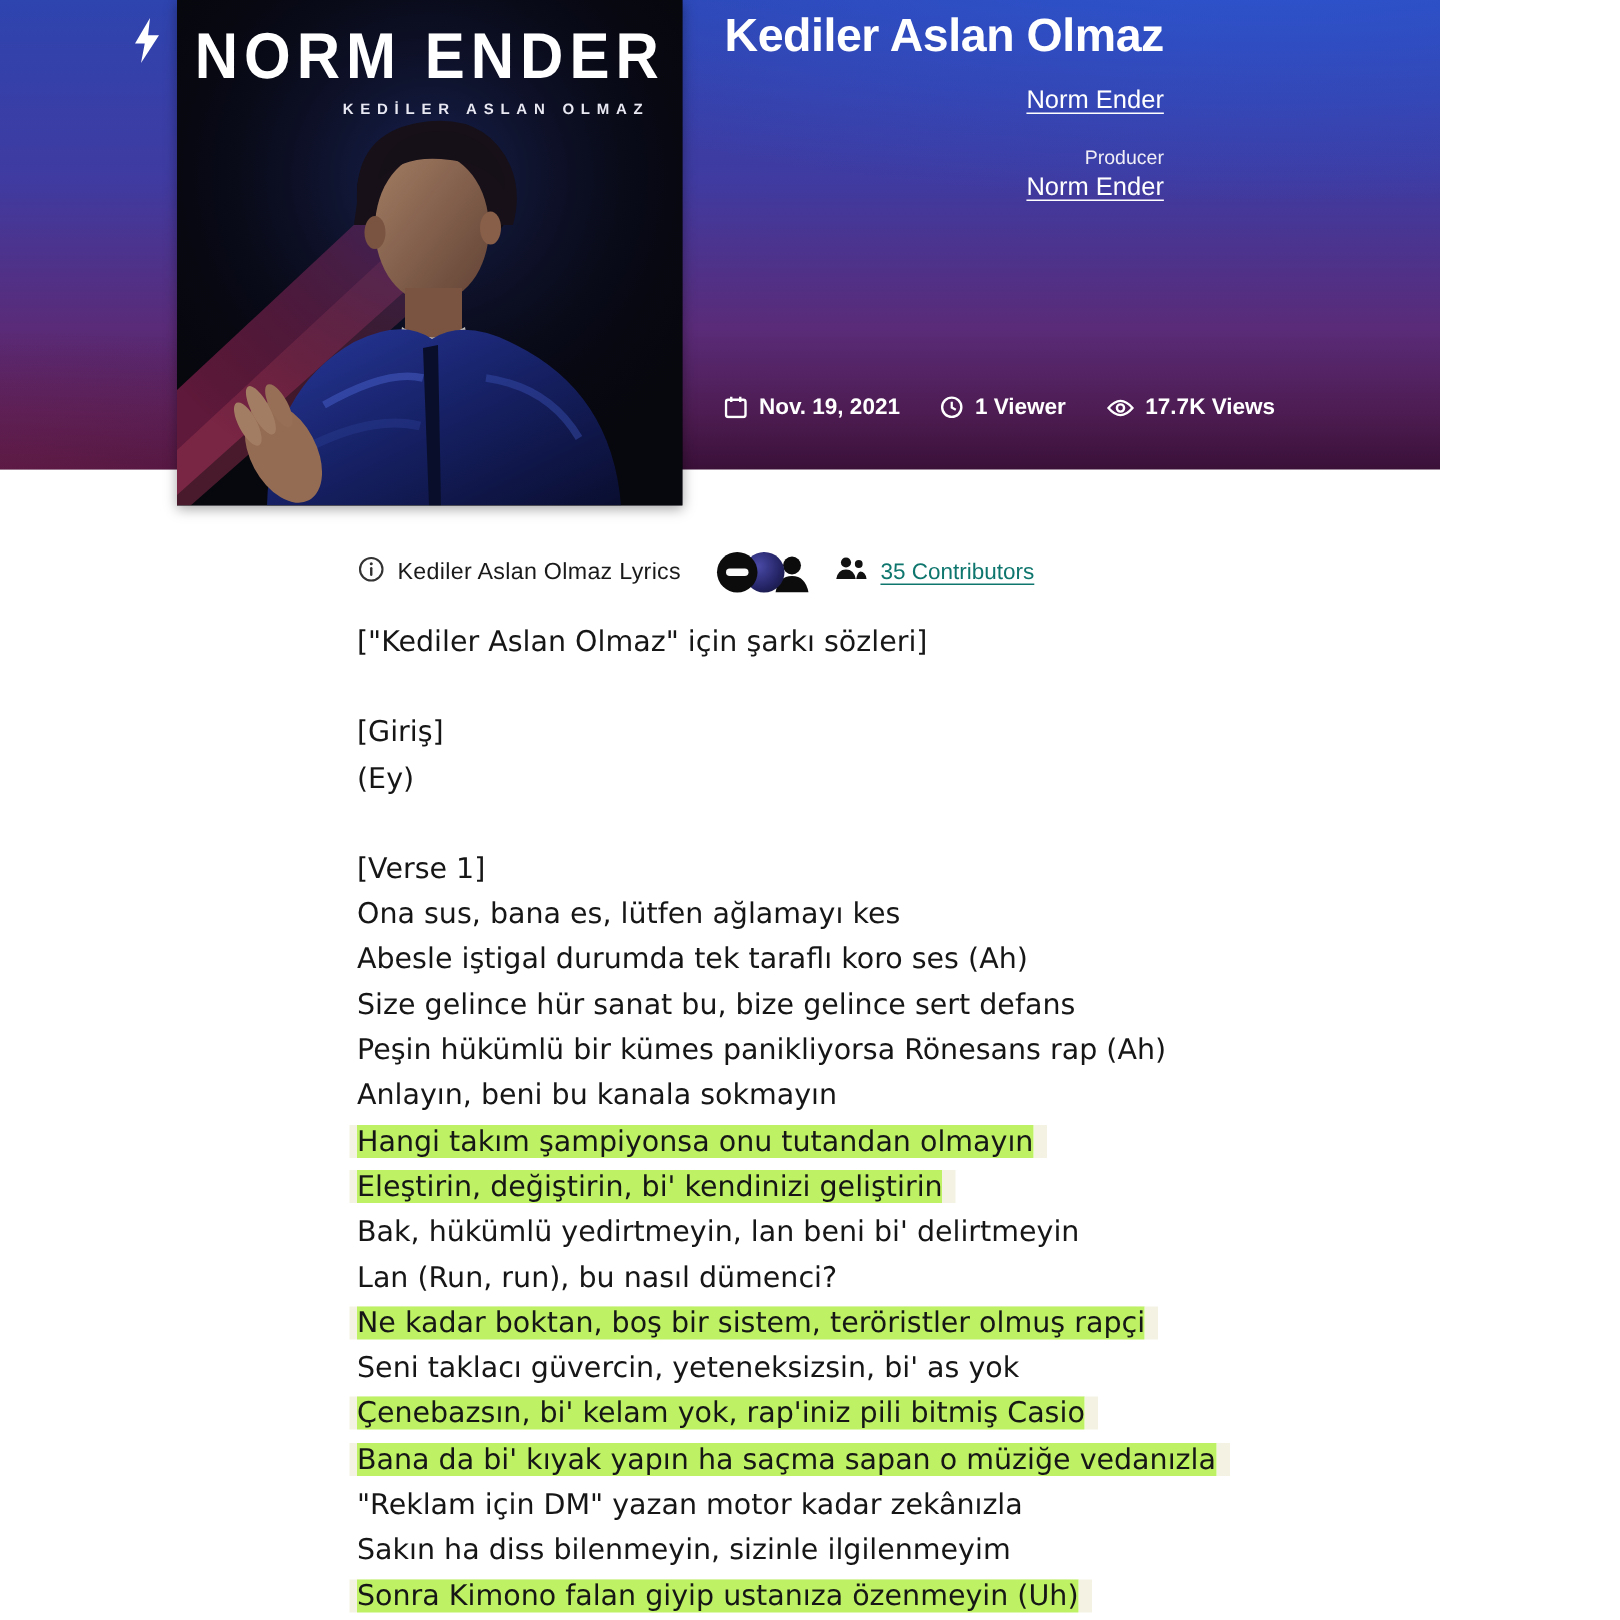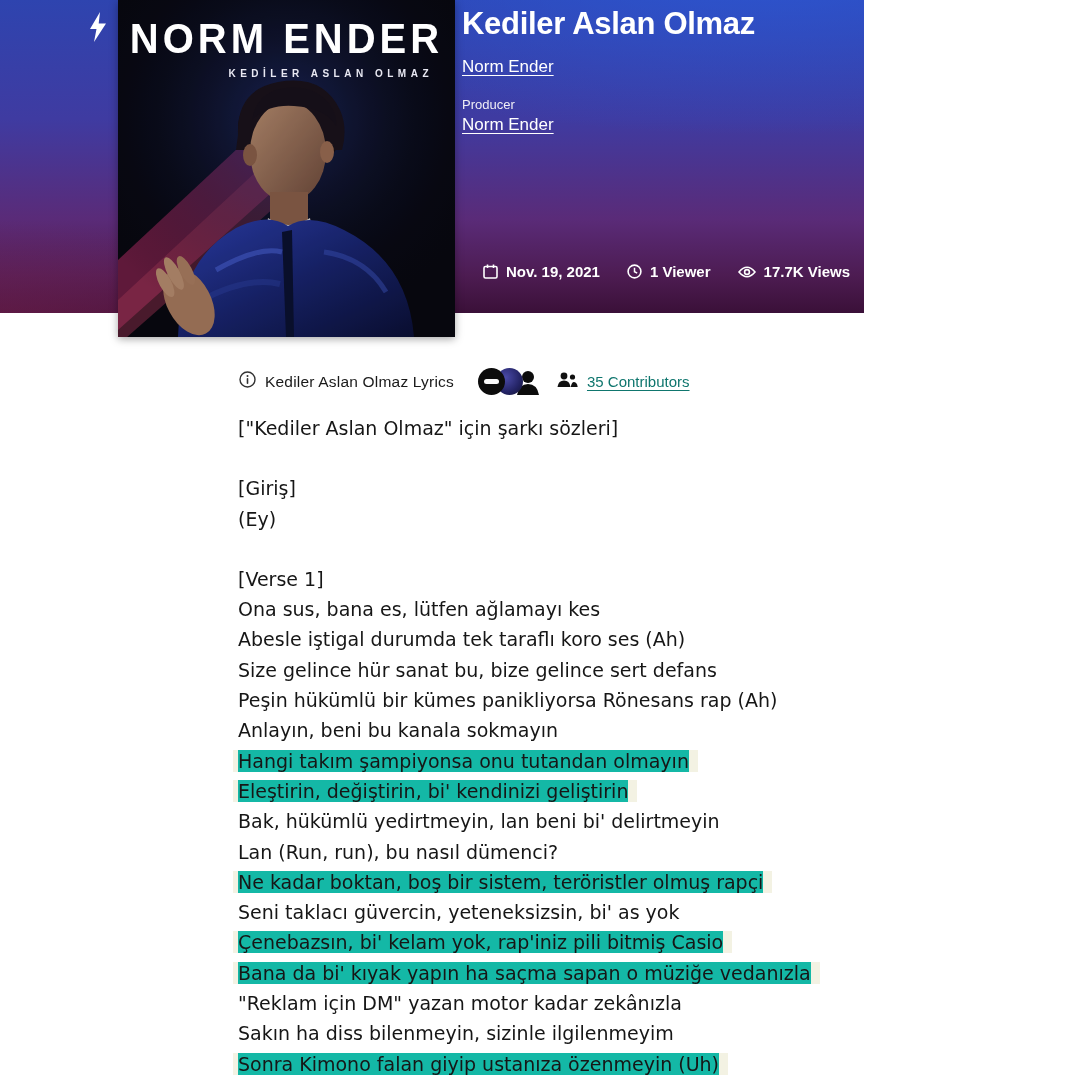--- a/index.html
+++ b/index.html
@@ -1,41 +1,41 @@
 <!DOCTYPE html>
 <html><head>
 <meta charset="utf-8">
 <style>
   * { margin:0; padding:0; box-sizing:border-box; }
   html,body { width:1080px; height:1080px; overflow:hidden; background:#ffffff;
               font-family:"Liberation Sans", sans-serif; }
   .page { position:relative; width:1080px; height:1080px; background:#ffffff; }
 
   
-  .hero { position:absolute; left:0; top:0; width:864px; height:313px;
+  .hero { position:absolute; left:0; top:0; width:960px; height:313px;
     background:
       radial-gradient(120% 100% at 88% -12%, rgba(45,88,214,.85), rgba(45,88,214,0) 55%),
       radial-gradient(90% 70% at -5% 112%, rgba(158,44,92,.50), rgba(158,44,92,0) 60%),
       linear-gradient(180deg, #2e44af 0%, #3f3ba1 38%, #5a2b78 70%, #4d1c52 88%, #3a1038 100%);
   }
   .bolt { position:absolute; left:86px; top:11px; width:24px; height:32px; cursor:pointer; }
   .bolt svg { width:100%; height:100%; }
 
   
   .album { position:absolute; left:118px; top:0; width:337px; height:337px;
            background:#07070d; overflow:hidden; box-shadow:0 2px 8px rgba(0,0,0,.35); }
   .album svg { position:absolute; left:0; top:0; }
   .album-logo { position:absolute; left:0; top:16px; width:100%; text-align:center;
     color:#ffffff; font-size:40px; font-weight:700; letter-spacing:4px;
     font-family:"Liberation Sans", sans-serif; transform:scaleY(1.08); white-space:nowrap; }
   .album-sub { position:absolute; right:22px; top:68px; color:#e8e8f2; font-size:10px;
     font-weight:700; letter-spacing:4.5px; white-space:nowrap; }
 
   
-  .hero-right { position:absolute; left:462px; top:6px; color:#fff; }
+  .hero-right { position:absolute; left:483px; top:6px; color:#fff;text-align:right; }
   .song-title { font-size:31px; font-weight:700; letter-spacing:-.3px; color:#ffffff; }
   .artist-link { display:inline-block; margin-top:15px; font-size:17px; color:#ffffff;
     text-decoration:underline; text-underline-offset:3px; cursor:pointer; }
   .producer-label { margin-top:20px; font-size:13px; color:#f0eef6; }
   .producer-link { display:inline-block; margin-top:3px; font-size:17px; color:#ffffff;
     text-decoration:underline; text-underline-offset:3px; cursor:pointer; }
 
   .meta-row { position:absolute; left:483px; top:263px; display:flex; gap:27px;
     align-items:center; color:#ffffff; font-size:15px; font-weight:700; }
   .meta-item { display:flex; align-items:center; gap:8px; white-space:nowrap; }
@@ -57,21 +57,21 @@
   .group-icon { margin-left:16px; }
   .contributors-link { margin-left:9px; font-size:15px; font-weight:500; color:#0f766e;
     text-decoration:underline; text-underline-offset:3px; cursor:pointer; }
 
   
   .lyrics { position:absolute; left:238px; top:413px; width:620px;
     font-family:"DejaVu Sans","Liberation Sans",sans-serif;
     font-size:19px; line-height:30.3px; color:#161616; }
   .lyric-line { white-space:nowrap; }
   .lyric-line.gap { margin-top:30px; }
-  .lt.hl { background:#14b8a6; box-shadow:-5px 0 0 #f3f2e3, 9px 0 0 #f3f2e3; cursor:pointer; }
+  .lt.hl { background:#bef264; box-shadow:-5px 0 0 #f3f2e3, 9px 0 0 #f3f2e3; cursor:pointer; }
 </style>
 </head>
 <body>
 
 <div class="page">
 
   <header class="hero">
 
     <span class="bolt">
       <svg viewBox="0 0 24 32">

